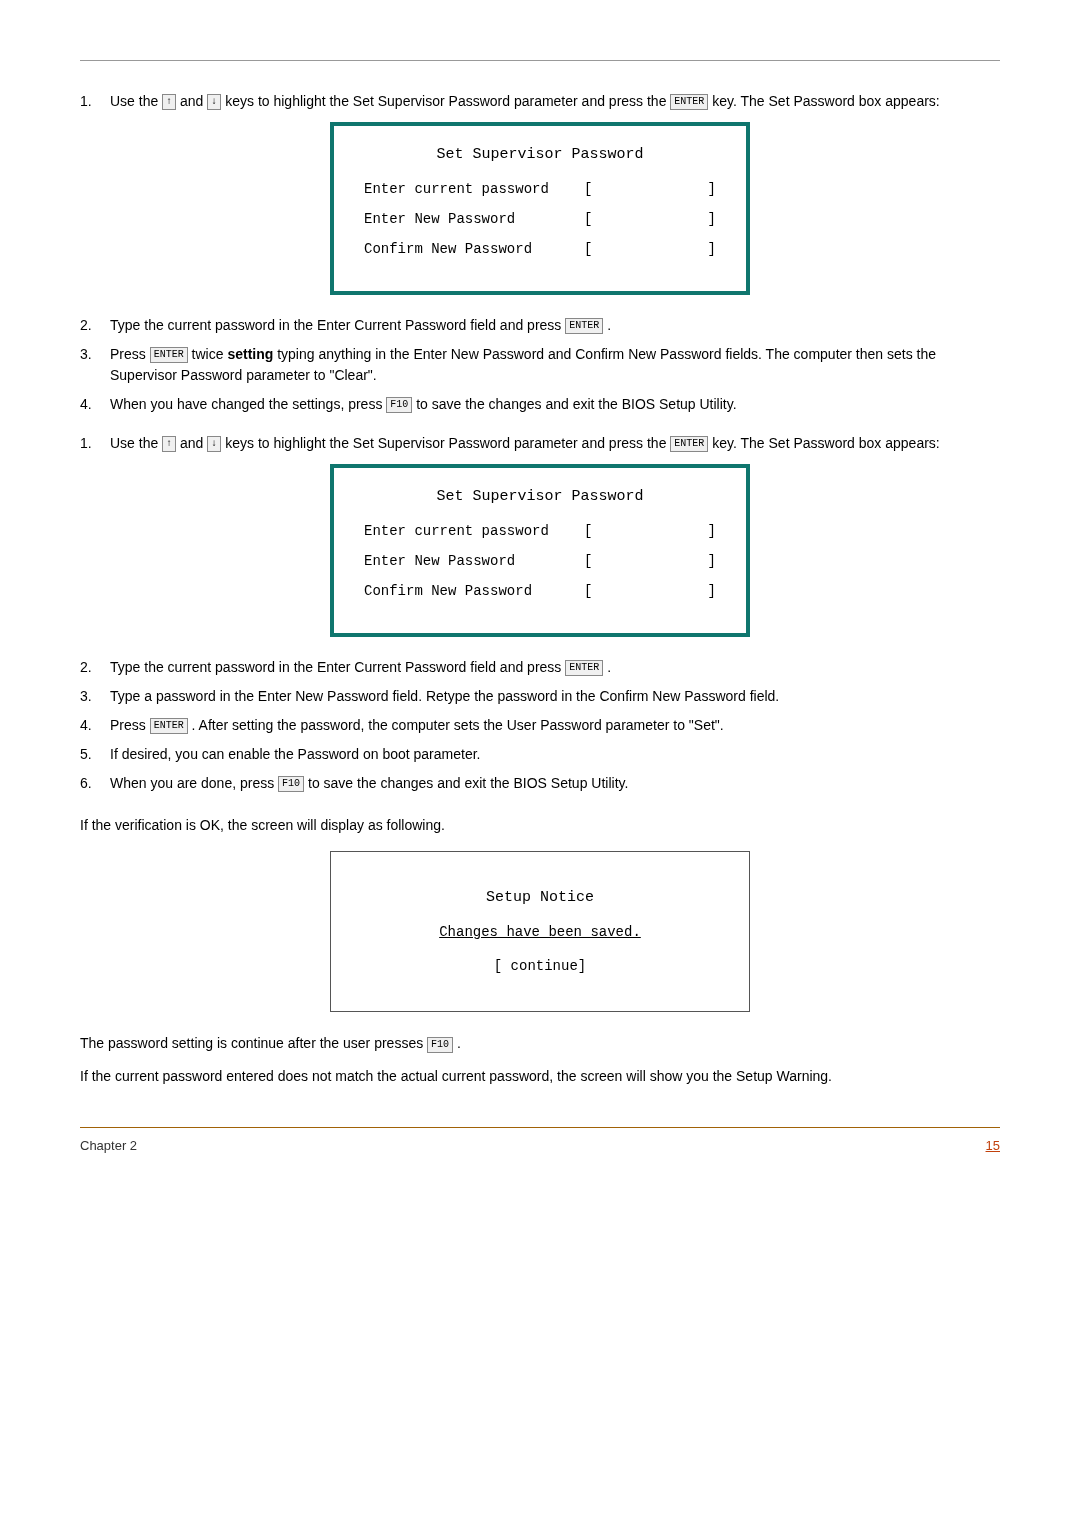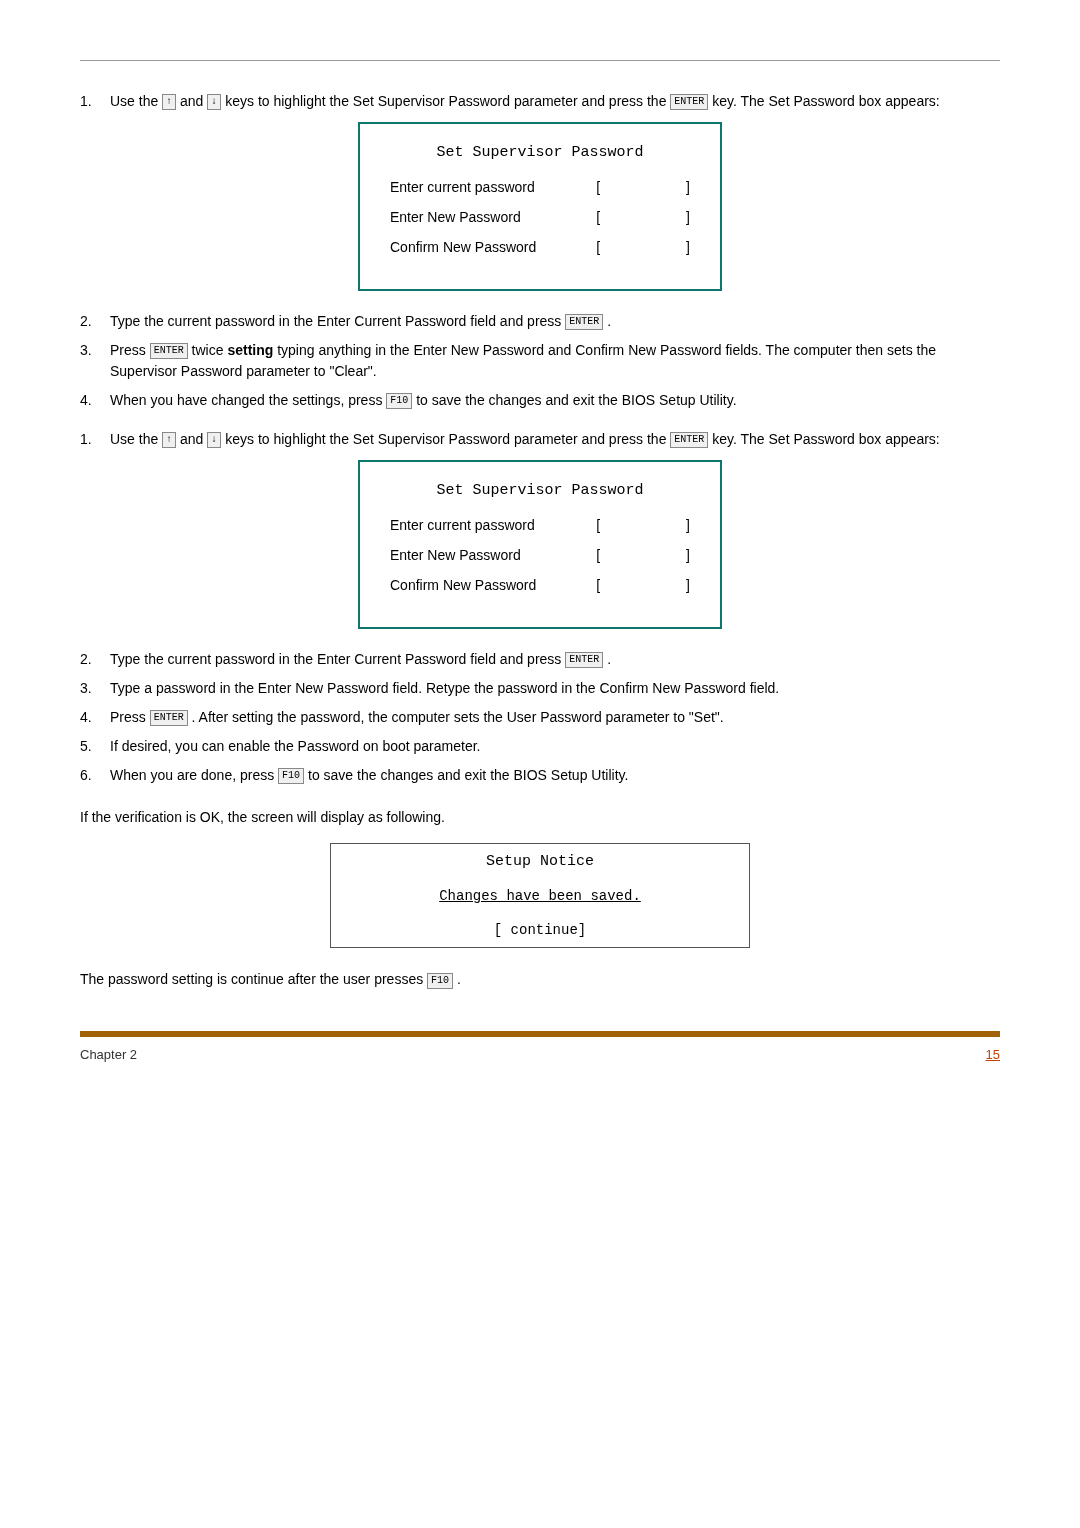--- a/index.html
+++ b/index.html
@@ -22,21 +22,21 @@
       padding: 60px 80px 60px 80px;
       position: relative;
     }
 
     .top-rule {
       border-top: 1px solid #999;
       margin-bottom: 30px;
     }
 
     .bottom-rule {
-      border-top: 6px solid #a16207;
+      border-top: 1px solid #a16207;
       margin-top: 40px;
       padding-top: 10px;
       display: flex;
       justify-content: space-between;
       align-items: center;
     }
 
     .step-list {
       list-style: none;
       padding: 0;
@@ -57,61 +57,60 @@
     .step-content {
       flex: 1;
       line-height: 1.5;
     }
 
     .step-content b {
       font-weight: bold;
     }
 
     .bios-box {
-      border: 2px solid #0f766e;
-      width: 364px;
+      border: 4px solid #0f766e;
+      width: 420px;
       margin: 0 auto 20px auto;
       padding: 20px 30px;
       background: #fff;
     }
 
     .bios-box-title {
       text-align: center;
       font-family: 'Courier New', Courier, monospace;
       font-size: 15px;
       margin-bottom: 18px;
       font-weight: normal;
     }
 
     .bios-field-row {
       display: flex;
       align-items: flex-start;
       margin-bottom: 14px;
-      font-family: Liberation Sans, sans-serif;
+      font-family: Liberation Mono, monospace;
       font-size: 14px;
-      gap: 28px;
     }
 
     .bios-field-label {
       width: 220px;
     }
 
     .bios-field-bracket-open {
       margin-right: 30px;
     }
 
     .bios-field-bracket-close {
       margin-left: auto;
     }
 
     .setup-notice-box {
       border: 1px solid #555;
       width: 420px;
       margin: 15px auto 20px auto;
-      padding: 9px 30px;
+      padding: 37px 30px;
       background: #fff;
       text-align: center;
     }
 
     .setup-notice-title {
       font-family: 'Courier New', Courier, monospace;
       font-size: 15px;
       margin-bottom: 18px;
     }
 
@@ -290,18 +289,19 @@
     <div class="setup-notice-text">Changes have been saved.</div>
     <div class="setup-notice-continue">[ continue]</div>
   </div>
 
   <p class="paragraph">
     <span>The password setting is continue after the user presses</span>
     <span class="key-badge">F10</span>
     <span>.</span>
   </p>
 
+  <p class="paragraph">If the current password entered does not match the actual current password, the screen will show you the Setup Warning.</p>
 
   <div class="bottom-rule">
     <span class="footer-chapter">Chapter 2</span>
     <span class="footer-page">15</span>
   </div>
 </div>
 
 </body></html>

